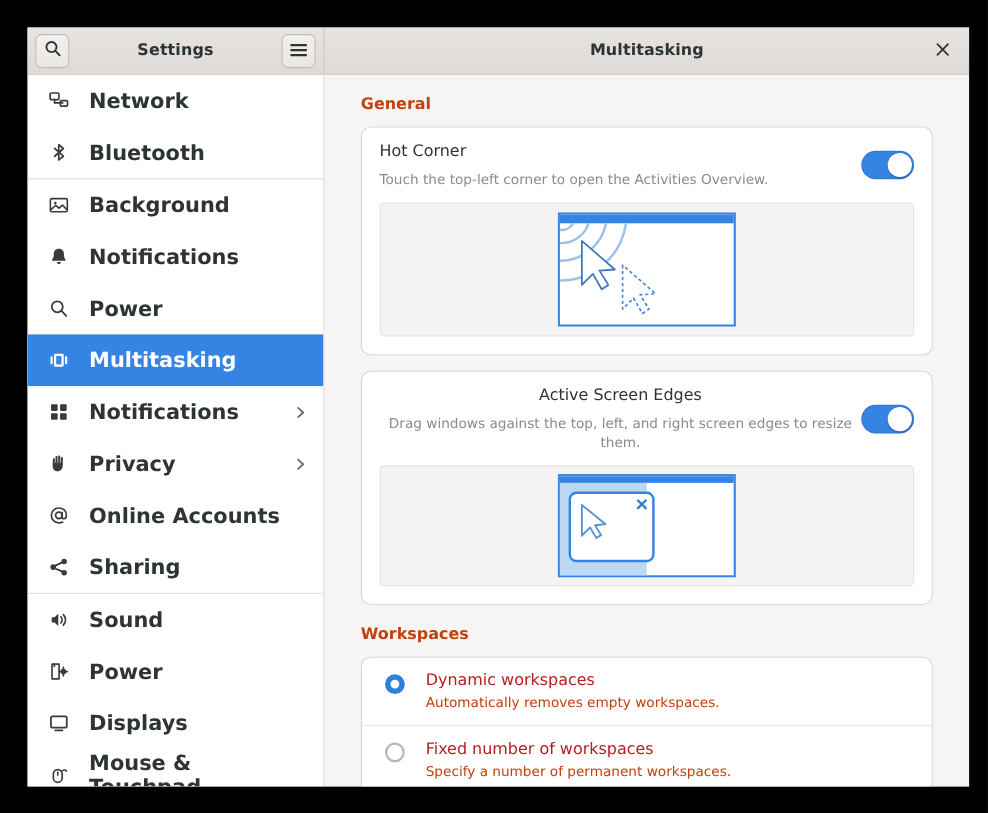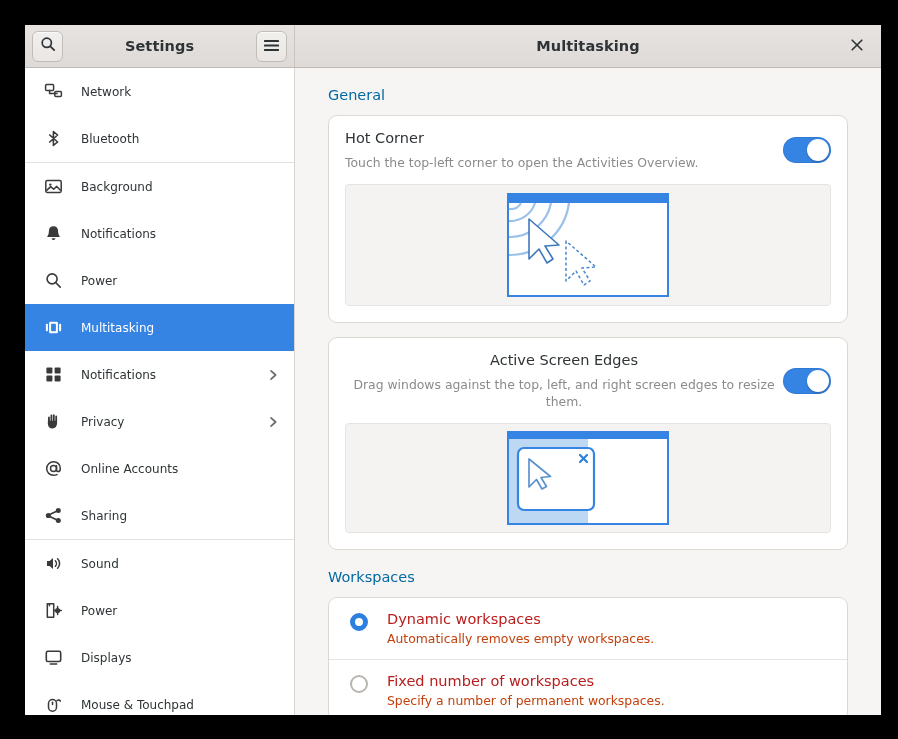--- a/index.html
+++ b/index.html
@@ -113,23 +113,24 @@
     width: 20px;
     height: 20px;
     flex: 0 0 20px;
     margin-right: 18px;
     display: flex;
     align-items: center;
     justify-content: center;
     color: #3a3a3a;
   }
   .nav-item .lbl {
-    font-size: 12px;
+    font-size: 19px;
     flex: 1;
     color: #2e3436;
+    font-weight: bold;
   }
   .nav-item .chev {
     width: 14px;
     height: 14px;
     display: flex;
     align-items: center;
     justify-content: center;
     color: #6b6b6b;
   }
   .nav-item.selected {
@@ -147,22 +148,22 @@
   .content {
     flex: 1;
     background: #f6f5f4;
     overflow: hidden;
     padding: 0 33px;
     box-sizing: border-box;
     position: relative;
   }
   .sec-title {
     font-size: 14.5px;
-    font-weight: normal;
-    color: #0369a1;
+    font-weight: bold;
+    color: #c2410c;
     margin: 19px 0 0 0;
     padding-bottom: 12px;
   }
   .card {
     background: #ffffff;
     border: 1px solid #dcd8d4;
     border-radius: 9px;
     overflow: hidden;
   }
   .card + .card { margin-top: 14px; text-align: center; }

